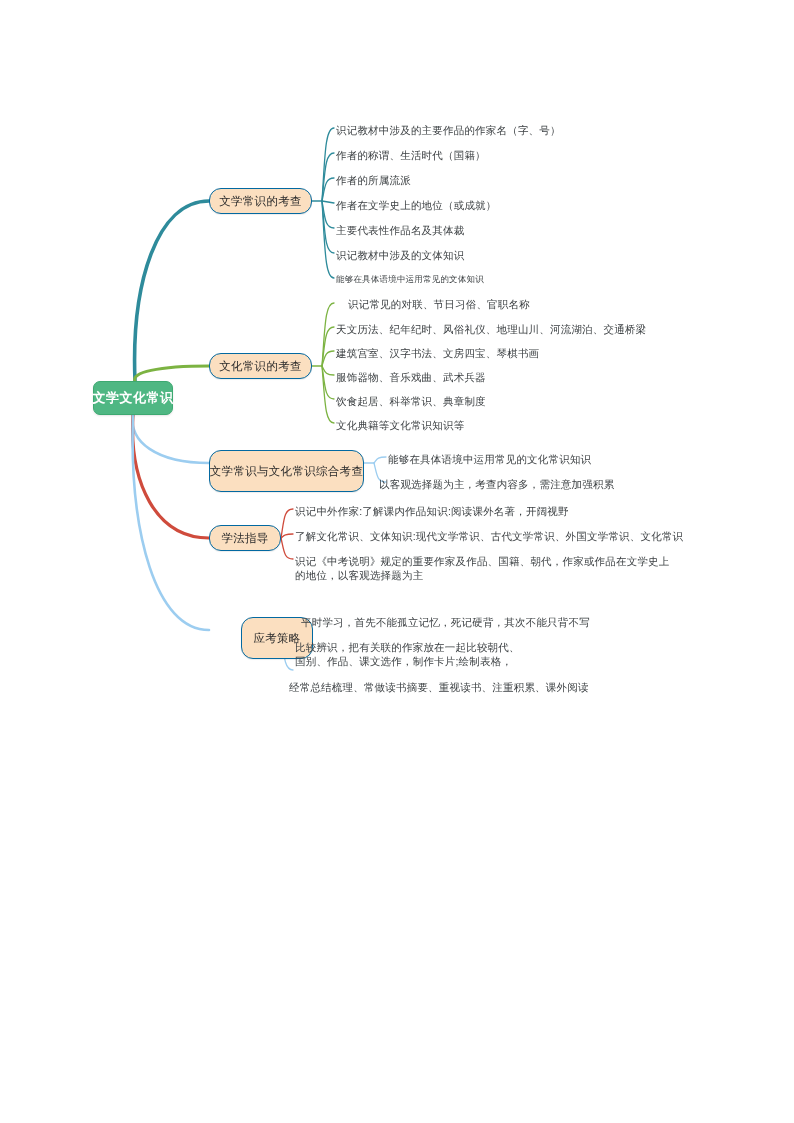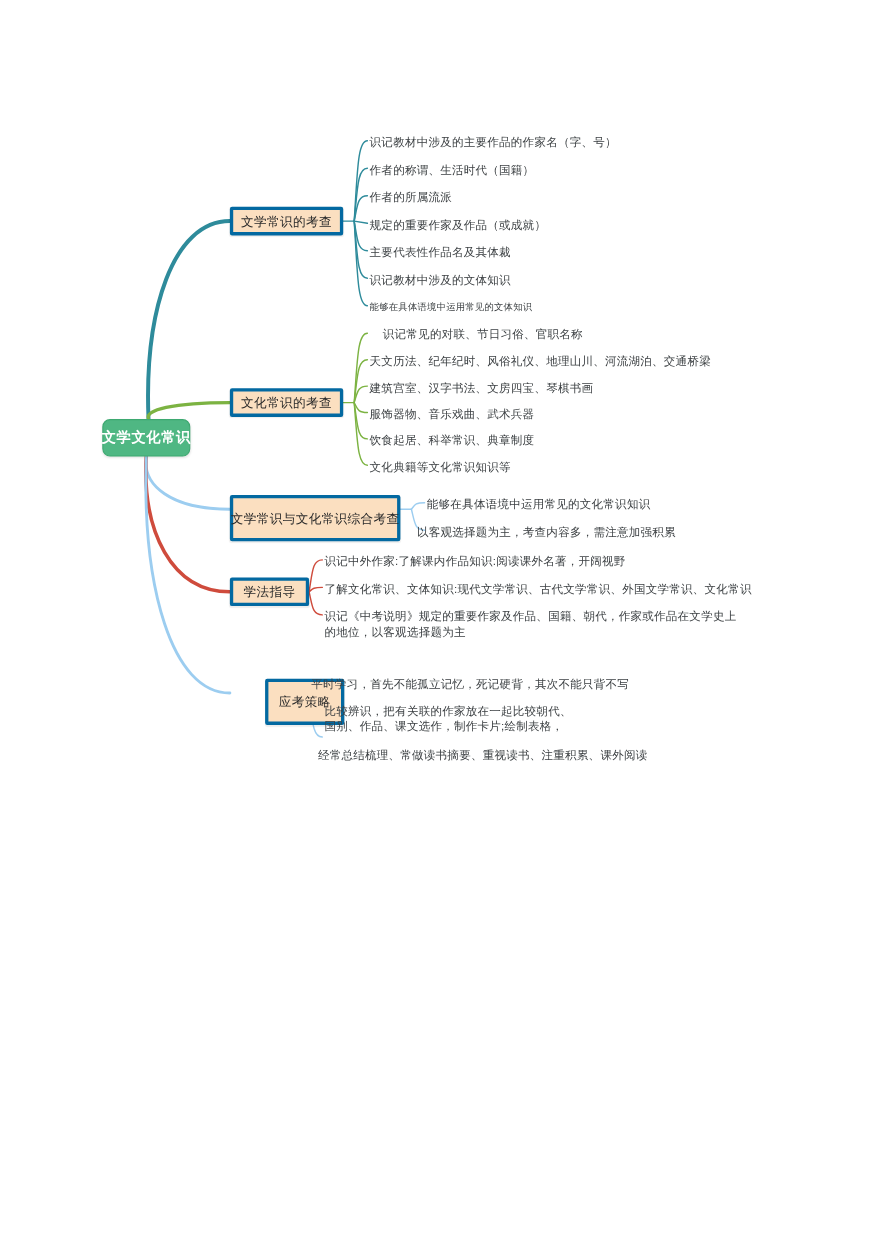--- a/index.html
+++ b/index.html
@@ -40,22 +40,22 @@
     border: 1px solid #3da971;
     border-radius: 7px;
     color: #ffffff;
     font-weight: bold;
     font-size: 13px;
     letter-spacing: 0.5px;
     box-shadow: 0 1px 2px rgba(0,0,0,0.10);
   }
   .node-branch {
     background: #fbdfc0;
-    border: 3px solid #0369a1;
-    border-radius: 2px;
+    border: 1px solid #0369a1;
+    border-radius: 12px;
     color: #2b2b2b;
     font-size: 11.5px;
     letter-spacing: 0.3px;
     box-shadow: 0 1px 1px rgba(0,0,0,0.07);
   }
   .leaf {
     position: absolute;
     color: #3c4043;
     font-size: 10.5px;
     line-height: 14px;
@@ -124,37 +124,37 @@
         <span>学法指导</span>
       </div>
       <div class="node node-branch" style="left: 209px; top: 617px; width: 72px; height: 42px; margin-left: 32px;">
         <span>应考策略</span>
       </div>
     </div>
   <div id="leaves-layer">
       <div class="leaf" style="left: 336px; top: 123px;">识记教材中涉及的主要作品的作家名（字、号）</div>
       <div class="leaf" style="left: 336px; top: 148px;">作者的称谓、生活时代（国籍）</div>
       <div class="leaf" style="left: 336px; top: 173px;">作者的所属流派</div>
-      <div class="leaf" style="left: 336px; top: 198px;">规定的重要作家及作品（或成就）</div>
+      <div class="leaf" style="left: 336px; top: 198px;">作者在文学史上的地位（或成就）</div>
       <div class="leaf" style="left: 336px; top: 223px;">主要代表性作品名及其体裁</div>
       <div class="leaf" style="left: 336px; top: 248px;">识记教材中涉及的文体知识</div>
       <div class="leaf small" style="left: 336px; top: 273px;">能够在具体语境中运用常见的文体知识</div>
       <div class="leaf" style="left: 348px; top: 298px; font-family: Liberation Mono, monospace;">识记常见的对联、节日习俗、官职名称</div>
       <div class="leaf" style="left: 336px; top: 322px;">天文历法、纪年纪时、风俗礼仪、地理山川、河流湖泊、交通桥梁</div>
       <div class="leaf" style="left: 336px; top: 346px;">建筑宫室、汉字书法、文房四宝、琴棋书画</div>
       <div class="leaf" style="left: 336px; top: 370px;">服饰器物、音乐戏曲、武术兵器</div>
       <div class="leaf" style="left: 336px; top: 394px;">饮食起居、科举常识、典章制度</div>
       <div class="leaf" style="left: 336px; top: 418px;">文化典籍等文化常识知识等</div>
       <div class="leaf" style="left: 388px; top: 452px;">能够在具体语境中运用常见的文化常识知识</div>
       <div class="leaf" style="left: 379px; top: 477px;">以客观选择题为主，考查内容多，需注意加强积累</div>
       <div class="leaf" style="left: 295px; top: 504px;">识记中外作家:了解课内作品知识:阅读课外名著，开阔视野</div>
       <div class="leaf" style="left: 295px; top: 529px;">了解文化常识、文体知识:现代文学常识、古代文学常识、外国文学常识、文化常识</div>
       <div class="leaf" style="left: 295px; top: 554px;">识记《中考说明》规定的重要作家及作品、国籍、朝代，作家或作品在文学史上
 的地位，以客观选择题为主</div>
-      <div class="leaf" style="left: 283px; top: 615px;">平时学习，首先不能孤立记忆，死记硬背，其次不能只背不写</div>
+      <div class="leaf" style="left: 301px; top: 615px;">平时学习，首先不能孤立记忆，死记硬背，其次不能只背不写</div>
       <div class="leaf" style="left: 295px; top: 640px;">比较辨识，把有关联的作家放在一起比较朝代、
 国别、作品、课文选作，制作卡片;绘制表格，</div>
       <div class="leaf" style="left: 289px; top: 665px; margin-top: 15px;">经常总结梳理、常做读书摘要、重视读书、注重积累、课外阅读</div>
     </div>
 
   <div class="node node-root" id="root-node" style="left: 93px; top: 381px; width: 80px; height: 34px;">
     <span>文学文化常识</span>
   </div>
 
 </div>

